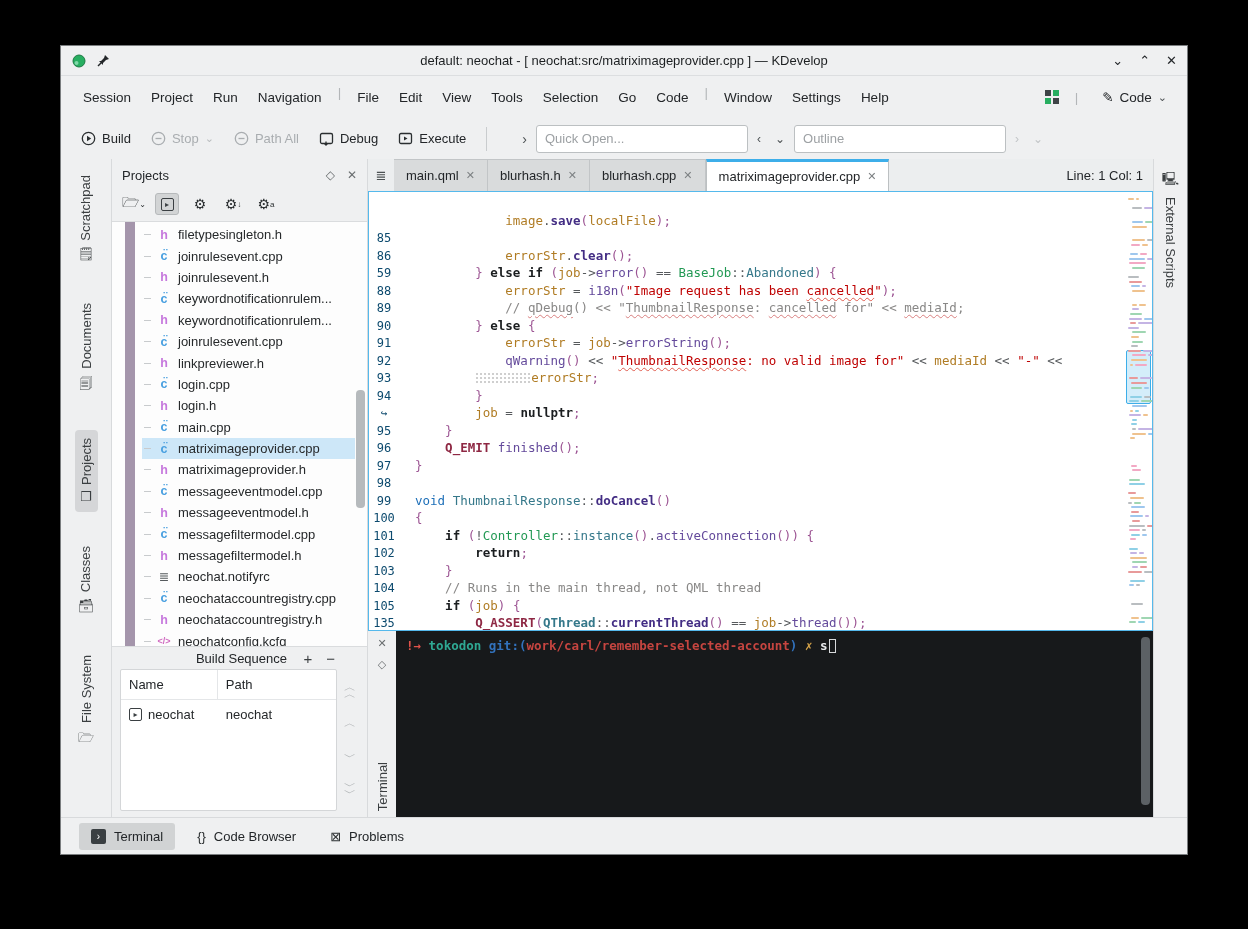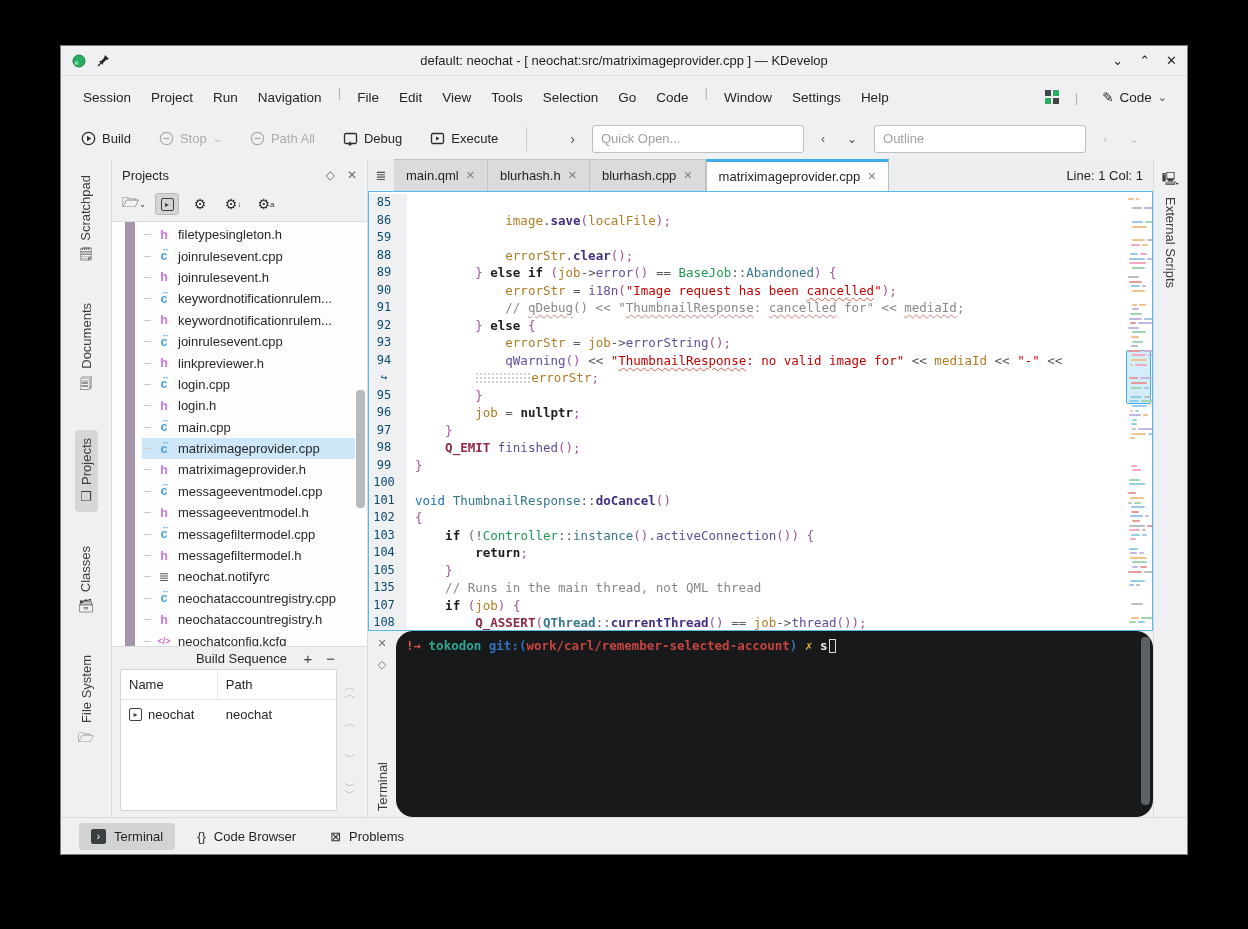--- a/index.html
+++ b/index.html
@@ -18,21 +18,21 @@
   .menu-item { padding:5px 10px; border-radius:3px; }
   .menu-sep { color:#b3b6b8; padding:0 6px; }
   #menubar-right { margin-left:auto; display:flex; align-items:center; gap:10px; }
   #grid-icon { width:14px; height:14px; display:grid; grid-template-columns:6px 6px; grid-template-rows:6px 6px; gap:2px; }
   #grid-icon i { display:block; }
   .gi-dark { background:#3f4447; } .gi-green { background:#27ae60; }
   #code-mode { display:flex; align-items:center; gap:6px; padding:4px 8px; }
   .chev { color:#4d5254; font-size:11px; }
 
   
-  #toolbar { height:41px; display:flex; align-items:center; padding:0 12px; gap:12px; }
+  #toolbar { height:41px; display:flex; align-items:center; padding:0 12px; gap:4px; }
   .tbtn { display:flex; align-items:center; gap:6px; padding:5px 8px; border-radius:3px; font-size:13px; color:#232629; }
   .tbtn.disabled { color:#a9adb0; }
   .tbtn.disabled svg { stroke:#a9adb0; }
   .tbtn svg { stroke:#2a2e30; }
   .vsep { width:1px; height:24px; background:#c9ccce; margin:0 8px; }
   .tb-input { height:28px; width:212px; background:#fff; border:1px solid #bcc0c2; border-radius:3px; font-size:13px; padding:0 8px; color:#232629; font-family:"Liberation Sans",sans-serif; }
   .tb-input::placeholder { color:#9da1a4; }
   .arrow-btn { color:#4d5254; font-size:12px; padding:4px 5px; }
   .arrow-btn.disabled { color:#c2c5c7; }
 
@@ -89,21 +89,21 @@
   .etab { display:flex; align-items:center; gap:7px; padding:0 12px; font-size:13px; color:#232629; background:#d9dbdc; border-right:1px solid #c2c5c7; border-top:1px solid #c2c5c7; }
   .etab .tclose { color:#7d8183; font-size:11px; }
   .etab.active { background:#ffffff; border-top:3px solid #3daee9; border-right:1px solid #bcc0c2; border-left:1px solid #bcc0c2; }
   #cursor-pos { margin-left:auto; display:flex; align-items:center; font-size:13px; color:#232629; padding-right:10px; }
 
   
   #editor { flex:1; min-height:0; display:flex; background:#fff; border:1px solid #55b9ec; overflow:hidden; }
   #gutter-and-code { flex:1; display:flex; overflow:hidden; font-family:"DejaVu Sans Mono",monospace; font-size:12.5px; line-height:17.5px; }
   #code-rows { flex:1; overflow:hidden; padding-top:2px; }
   .crow { display:flex; height:17.5px; }
-  .lno { width:38px; flex:none; text-align:center; padding-right:8px; color:#0c4a6e; background:#eef0f2; font-size:12px; }
+  .lno { width:38px; flex:none; text-align:center; padding-right:8px; color:#0c4a6e; background:#eef0f2; font-size:12px;margin-top:36px; }
   .lno.wrapmark { font-size:11px; }
   .lcode { white-space:pre; padding-left:8px; color:#1b1e20; }
   .tk.v { color:#b07c24; }
   .tk.fn { color:#644a9b; }
   .tk.fnb { color:#432d84; font-weight:bold; }
   .tk.kw { color:#1b1e20; font-weight:bold; }
   .tk.ty { color:#1d6fb8; }
   .tk.cg { color:#229954; }
   .tk.ct { color:#35788a; }
   .tk.ctb { color:#35788a; font-weight:bold; }
@@ -118,21 +118,21 @@
 
   
   #minimap { width:26px; flex:none; position:relative; background:#fff; }
   .mm-bar { position:absolute; height:2px; border-radius:1px; }
   #mm-viewport { position:absolute; left:0; right:1px; top:158px; height:54px; background:rgba(61,174,233,0.22); border:1px solid #3daee9; border-radius:2px; }
 
   
   #terminal-panel { height:186px; display:flex; background:#eff0f1; }
   #term-strip { width:28px; display:flex; flex-direction:column; align-items:center; padding:6px 0; color:#6a6e70; }
   #term-strip .vlabel { margin-top:auto; writing-mode:vertical-rl; transform:rotate(180deg); font-size:13px; color:#3a3e40; padding-bottom:4px; }
-  #term-content { flex:1; background:#17191b; position:relative; font-family:"DejaVu Sans Mono",monospace; font-size:12.5px; font-weight:600; padding:7px 10px;border-radius:17px; }
+  #term-content { flex:1; background:#17191b; position:relative; font-family:"DejaVu Sans Mono",monospace; font-size:12.5px; font-weight:600; padding:7px 10px; }
   .pr-excl { color:#e0524a; } .pr-arrow { color:#e0524a; } .pr-dir { color:#2fa893; }
   .pr-git { color:#3272bd; } .pr-branch { color:#c64540; } .pr-dirty { color:#d7a54a; } .pr-input { color:#e8eaec; }
   #term-cursor { display:inline-block; width:7px; height:14px; border:1px solid #d8dadc; vertical-align:text-bottom; margin-left:1px; }
   #term-scroll { position:absolute; right:3px; top:6px; width:9px; height:168px; background:#5c6165; border-radius:4px; }
 
   
   #right-strip { width:34px; display:flex; flex-direction:column; align-items:center; padding-top:10px; border-left:1px solid #d8dadc; }
   .rtab { display:flex; flex-direction:column; align-items:center; gap:6px; color:#3a3e40; }
   .vtext-r { writing-mode:vertical-rl; font-size:13px; white-space:nowrap; }
 

